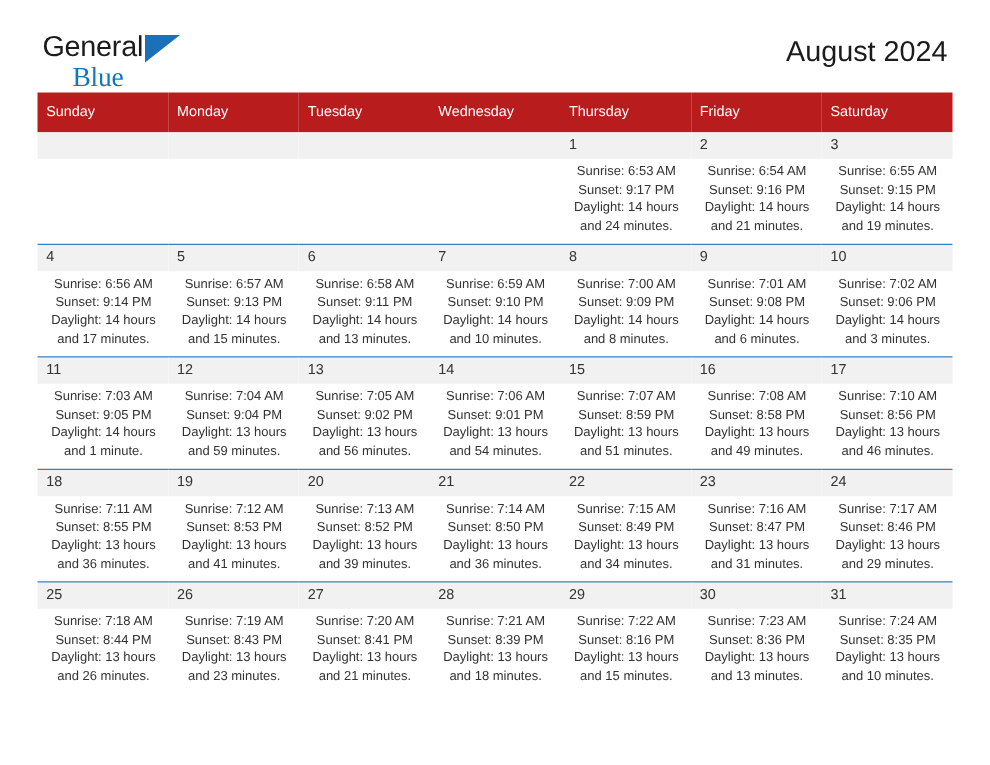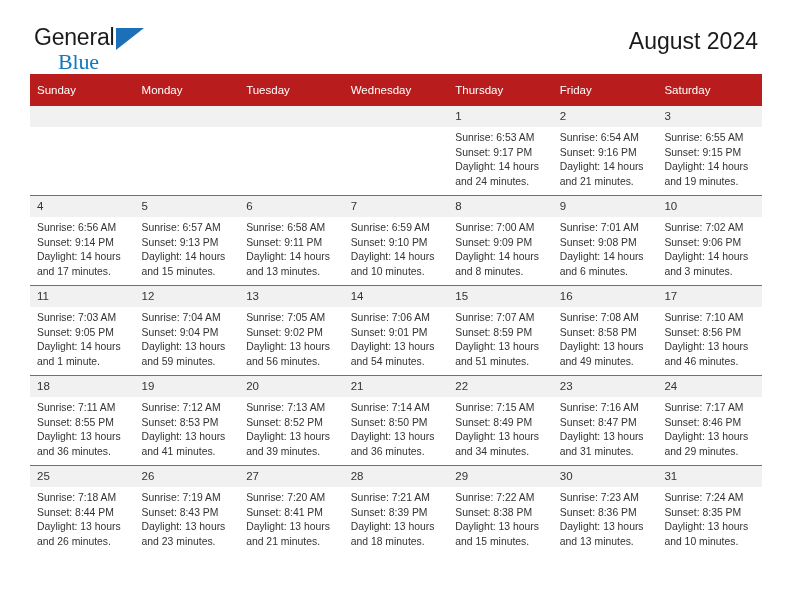--- a/index.html
+++ b/index.html
@@ -116,20 +116,21 @@
     color: #333333;
     padding: 4px 0 4px 7px;
     height: 13px;
     line-height: 13px;
   }
   .daynum.empty {
     color: transparent;
   }
   .daylines {
     padding: 4px 6px 0 7px;
+    text-align: center;
   }
   .dayline {
     font-size: 10.4px;
     line-height: 14.6px;
     color: #333333;
     white-space: nowrap;
   }
 </style>
 </head>
 <body>
@@ -437,21 +438,21 @@
               <div class="dayline">Sunrise: 7:21 AM</div>
               <div class="dayline">Sunset: 8:39 PM</div>
               <div class="dayline">Daylight: 13 hours</div>
               <div class="dayline">and 18 minutes.</div>
             </div>
           </td>
           <td>
             <span class="daynum">29</span>
             <div class="daylines">
               <div class="dayline">Sunrise: 7:22 AM</div>
-              <div class="dayline">Sunset: 8:38 PM</div>
+              <div class="dayline">Sunset: 8:16 PM</div>
               <div class="dayline">Daylight: 13 hours</div>
               <div class="dayline">and 15 minutes.</div>
             </div>
           </td>
           <td>
             <span class="daynum">30</span>
             <div class="daylines">
               <div class="dayline">Sunrise: 7:23 AM</div>
               <div class="dayline">Sunset: 8:36 PM</div>
               <div class="dayline">Daylight: 13 hours</div>

